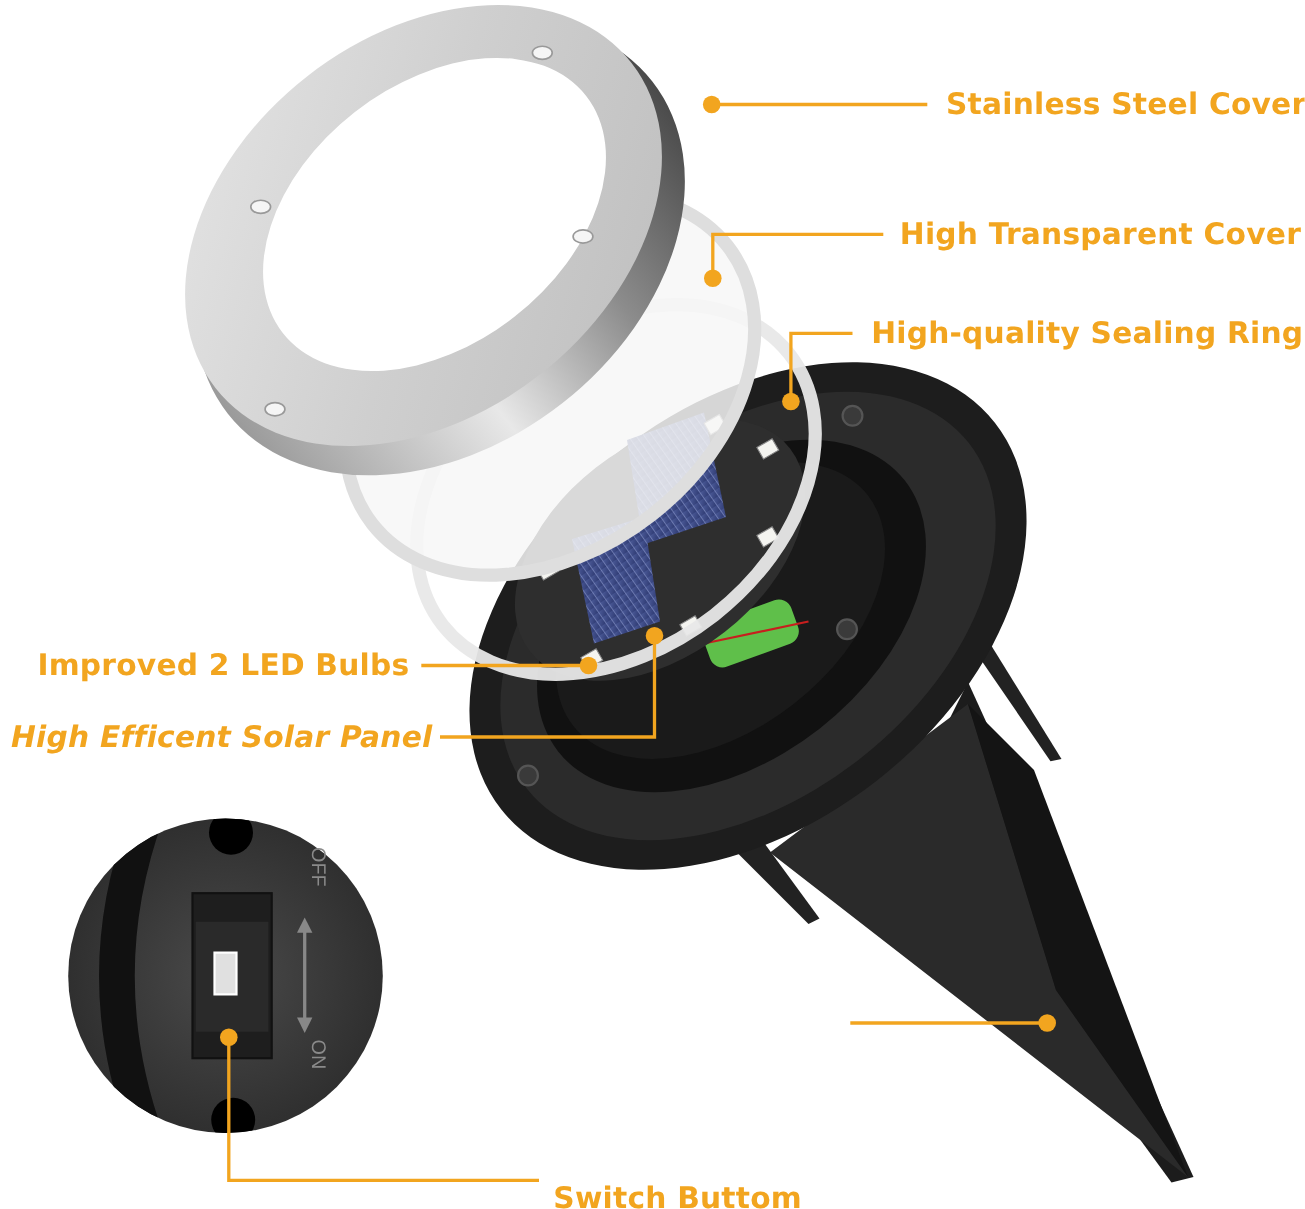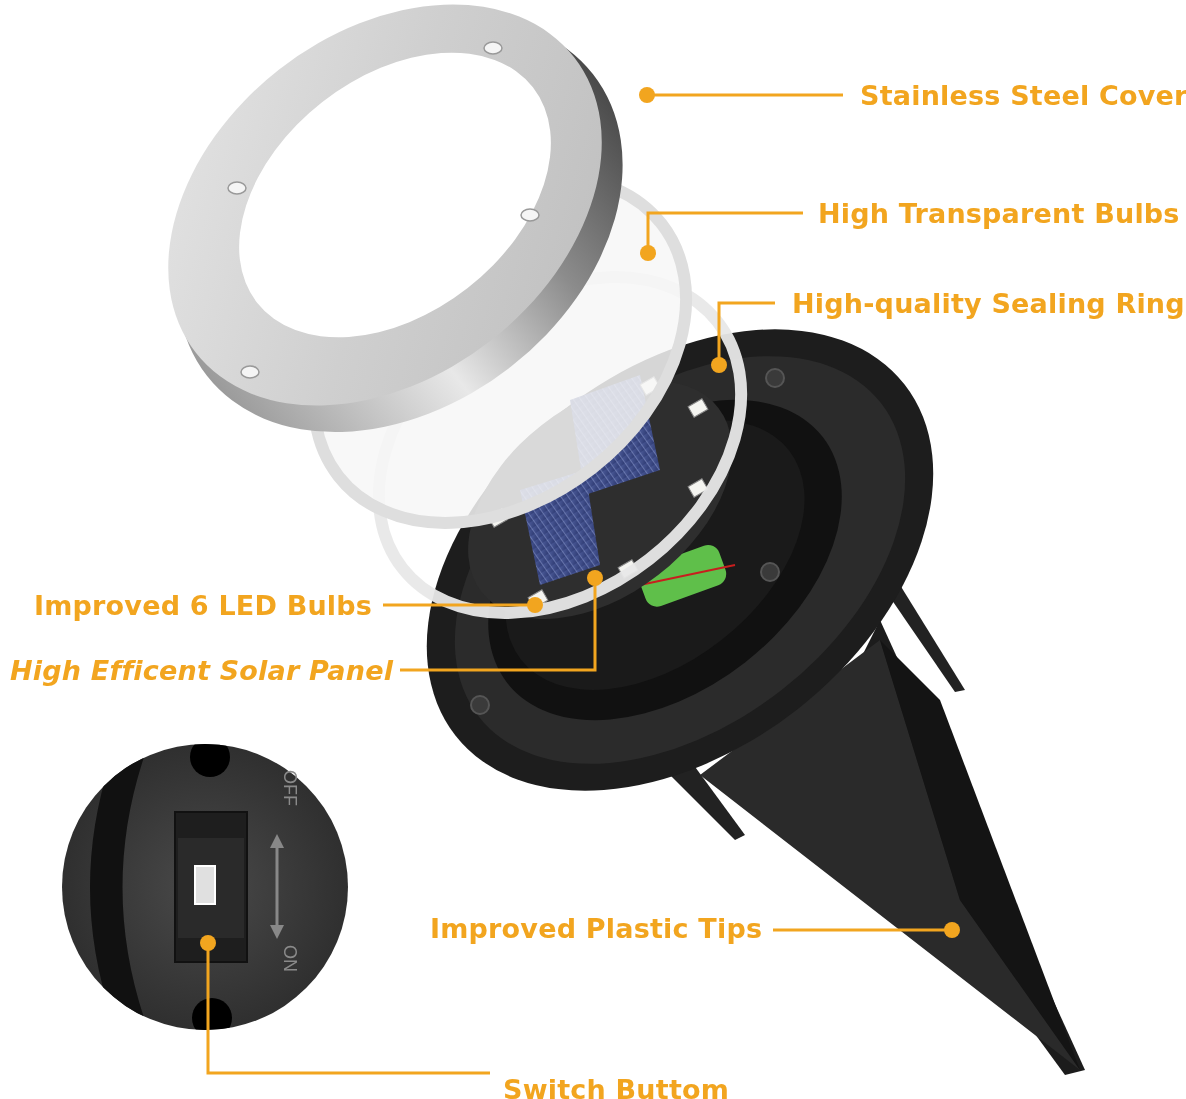--- a/index.html
+++ b/index.html
@@ -137,20 +137,19 @@
       <circle cx="648" cy="253" r="8"></circle>
       <circle cx="719" cy="365" r="8"></circle>
       <circle cx="535" cy="605" r="8"></circle>
       <circle cx="595" cy="578" r="8"></circle>
       <circle cx="952" cy="930" r="8"></circle>
       <circle cx="208" cy="943" r="8"></circle>
     </g>
   </svg>
 
   <div class="label" style="left:860px; top:82px;">Stainless Steel Cover</div>
-  <div class="label" style="left:818px; top:200px;">High Transparent Bulbs</div>
+  <div class="label" style="left:818px; top:200px;">High Transparent Cover</div>
   <div class="label" style="left:792px; top:290px;text-align:right;">High-quality Sealing Ring</div>
-  <div class="label" style="left:34px; top:592px;">Improved 6 LED Bulbs</div>
+  <div class="label" style="left:34px; top:592px;">Improved 2 LED Bulbs</div>
   <div class="label" style="left:10px; top:657px;font-style:italic;">High Efficent Solar Panel</div>
-  <div class="label" style="left:430px; top:915px;">Improved Plastic Tips</div>
   <div class="label" style="left:503px; top:1060px;margin-top:16px;">Switch Buttom</div>
 
 </div>
 
 </body></html>

